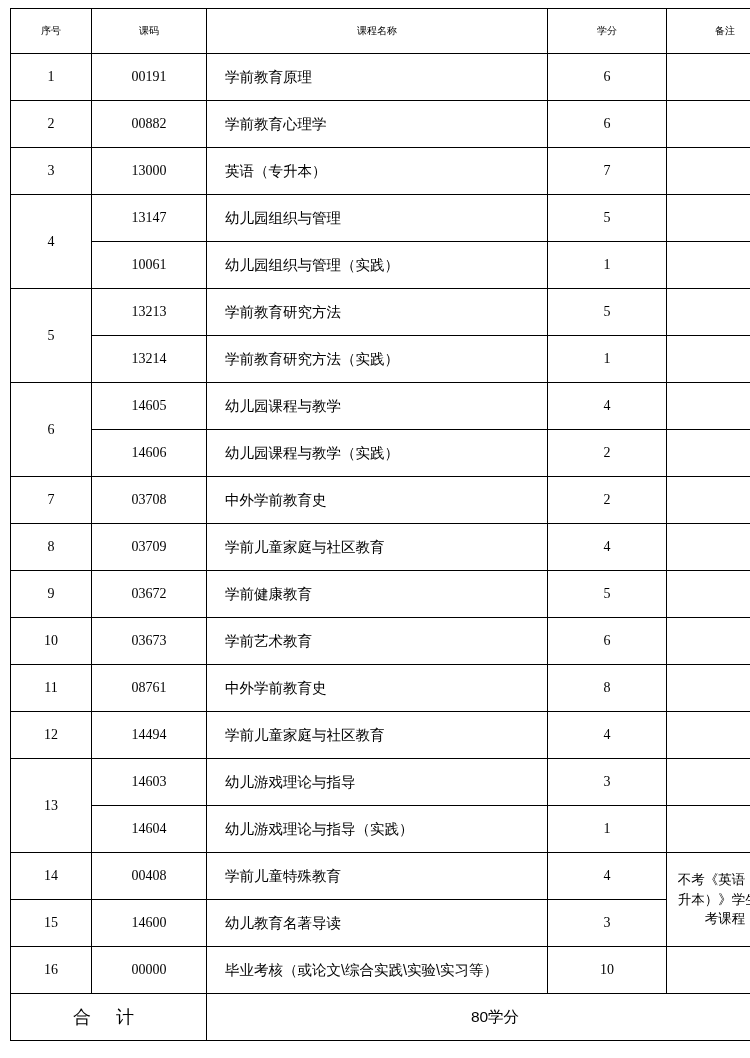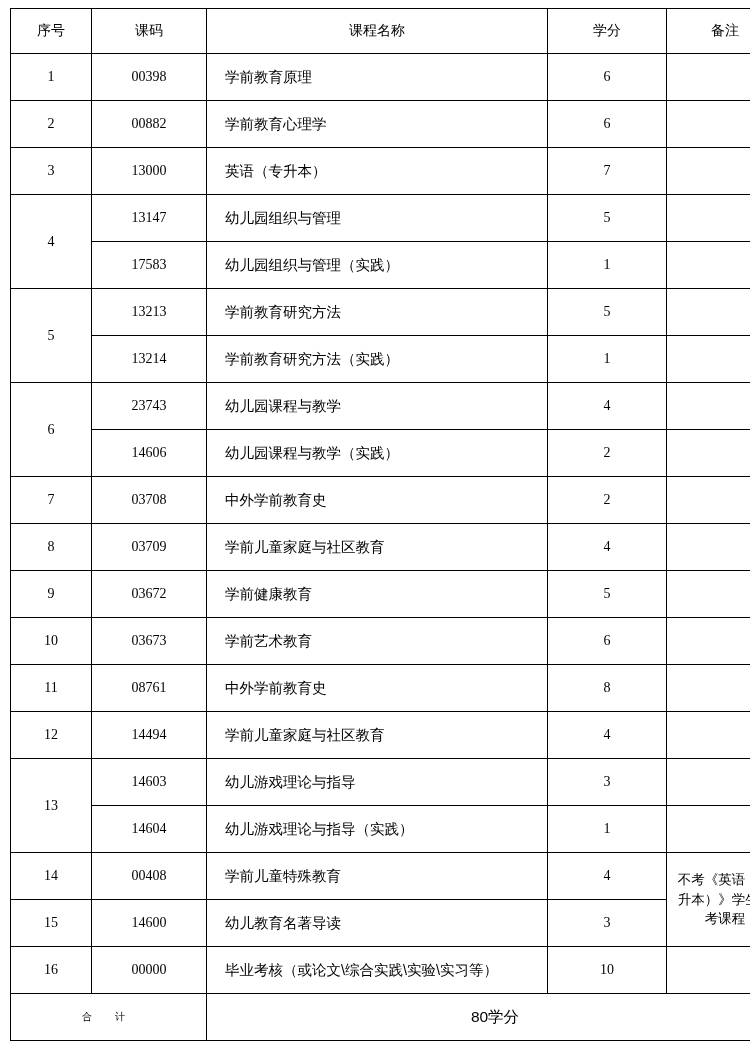--- a/index.html
+++ b/index.html
@@ -28,21 +28,21 @@
   table.course-table td,
   table.course-table th {
     border: 1px solid #000000;
     text-align: center;
     vertical-align: middle;
     padding: 0 4px;
     font-weight: normal;
   }
   thead td {
     height: 44px;
-    font-size: 14px;
+    font-size: 10px;
   }
   tbody td {
     height: 46px;
   }
   .col-no    { width: 72px; }
   .col-code  { width: 106px; }
   .col-name  { width: 332px; text-align: left !important; padding-left: 18px !important; }
   .col-credit{ width: 110px; }
   .col-note  { width: 108px; }
   thead .col-name { text-align: center !important; padding-left: 4px !important; }
@@ -50,21 +50,21 @@
     font-family: "Liberation Serif", "DejaVu Serif", serif;
     font-size: 14px;
   }
   .note-cell {
     font-size: 13.5px;
     line-height: 1.45;
     padding: 2px 6px !important;
   }
   .total-label {
     letter-spacing: 10px;
-    font-size: 10px;
+    font-size: 18px;
     height: 46px;
   }
   .total-value {
     font-size: 15.5px;
     height: 46px;
   }
 </style>
 </head>
 <body>
 
@@ -75,21 +75,21 @@
         <td class="col-no">序号</td>
         <td class="col-code">课码</td>
         <td class="col-name">课程名称</td>
         <td class="col-credit">学分</td>
         <td class="col-note">备注</td>
       </tr>
     </thead>
     <tbody id="table-body">
         <tr>
           <td class="col-no num">1</td>
-          <td class="col-code num">00398</td>
+          <td class="col-code num">00191</td>
           <td class="col-name">学前教育原理</td>
           <td class="col-credit num">6</td>
           <td class="col-note"></td>
         </tr>
         <tr>
           <td class="col-no num">2</td>
           <td class="col-code num">00882</td>
           <td class="col-name">学前教育心理学</td>
           <td class="col-credit num">6</td>
           <td class="col-note"></td>
@@ -102,41 +102,41 @@
           <td class="col-note"></td>
         </tr>
         <tr>
           <td class="col-no num" rowspan="2">4</td>
           <td class="col-code num">13147</td>
           <td class="col-name">幼儿园组织与管理</td>
           <td class="col-credit num">5</td>
           <td class="col-note"></td>
         </tr>
         <tr>
-          <td class="col-code num">17583</td>
+          <td class="col-code num">10061</td>
           <td class="col-name">幼儿园组织与管理（实践）</td>
           <td class="col-credit num">1</td>
           <td class="col-note"></td>
         </tr>
         <tr>
           <td class="col-no num" rowspan="2">5</td>
           <td class="col-code num">13213</td>
           <td class="col-name">学前教育研究方法</td>
           <td class="col-credit num">5</td>
           <td class="col-note"></td>
         </tr>
         <tr>
           <td class="col-code num">13214</td>
           <td class="col-name">学前教育研究方法（实践）</td>
           <td class="col-credit num">1</td>
           <td class="col-note"></td>
         </tr>
         <tr>
           <td class="col-no num" rowspan="2">6</td>
-          <td class="col-code num">23743</td>
+          <td class="col-code num">14605</td>
           <td class="col-name">幼儿园课程与教学</td>
           <td class="col-credit num">4</td>
           <td class="col-note"></td>
         </tr>
         <tr>
           <td class="col-code num">14606</td>
           <td class="col-name">幼儿园课程与教学（实践）</td>
           <td class="col-credit num">2</td>
           <td class="col-note"></td>
         </tr>

